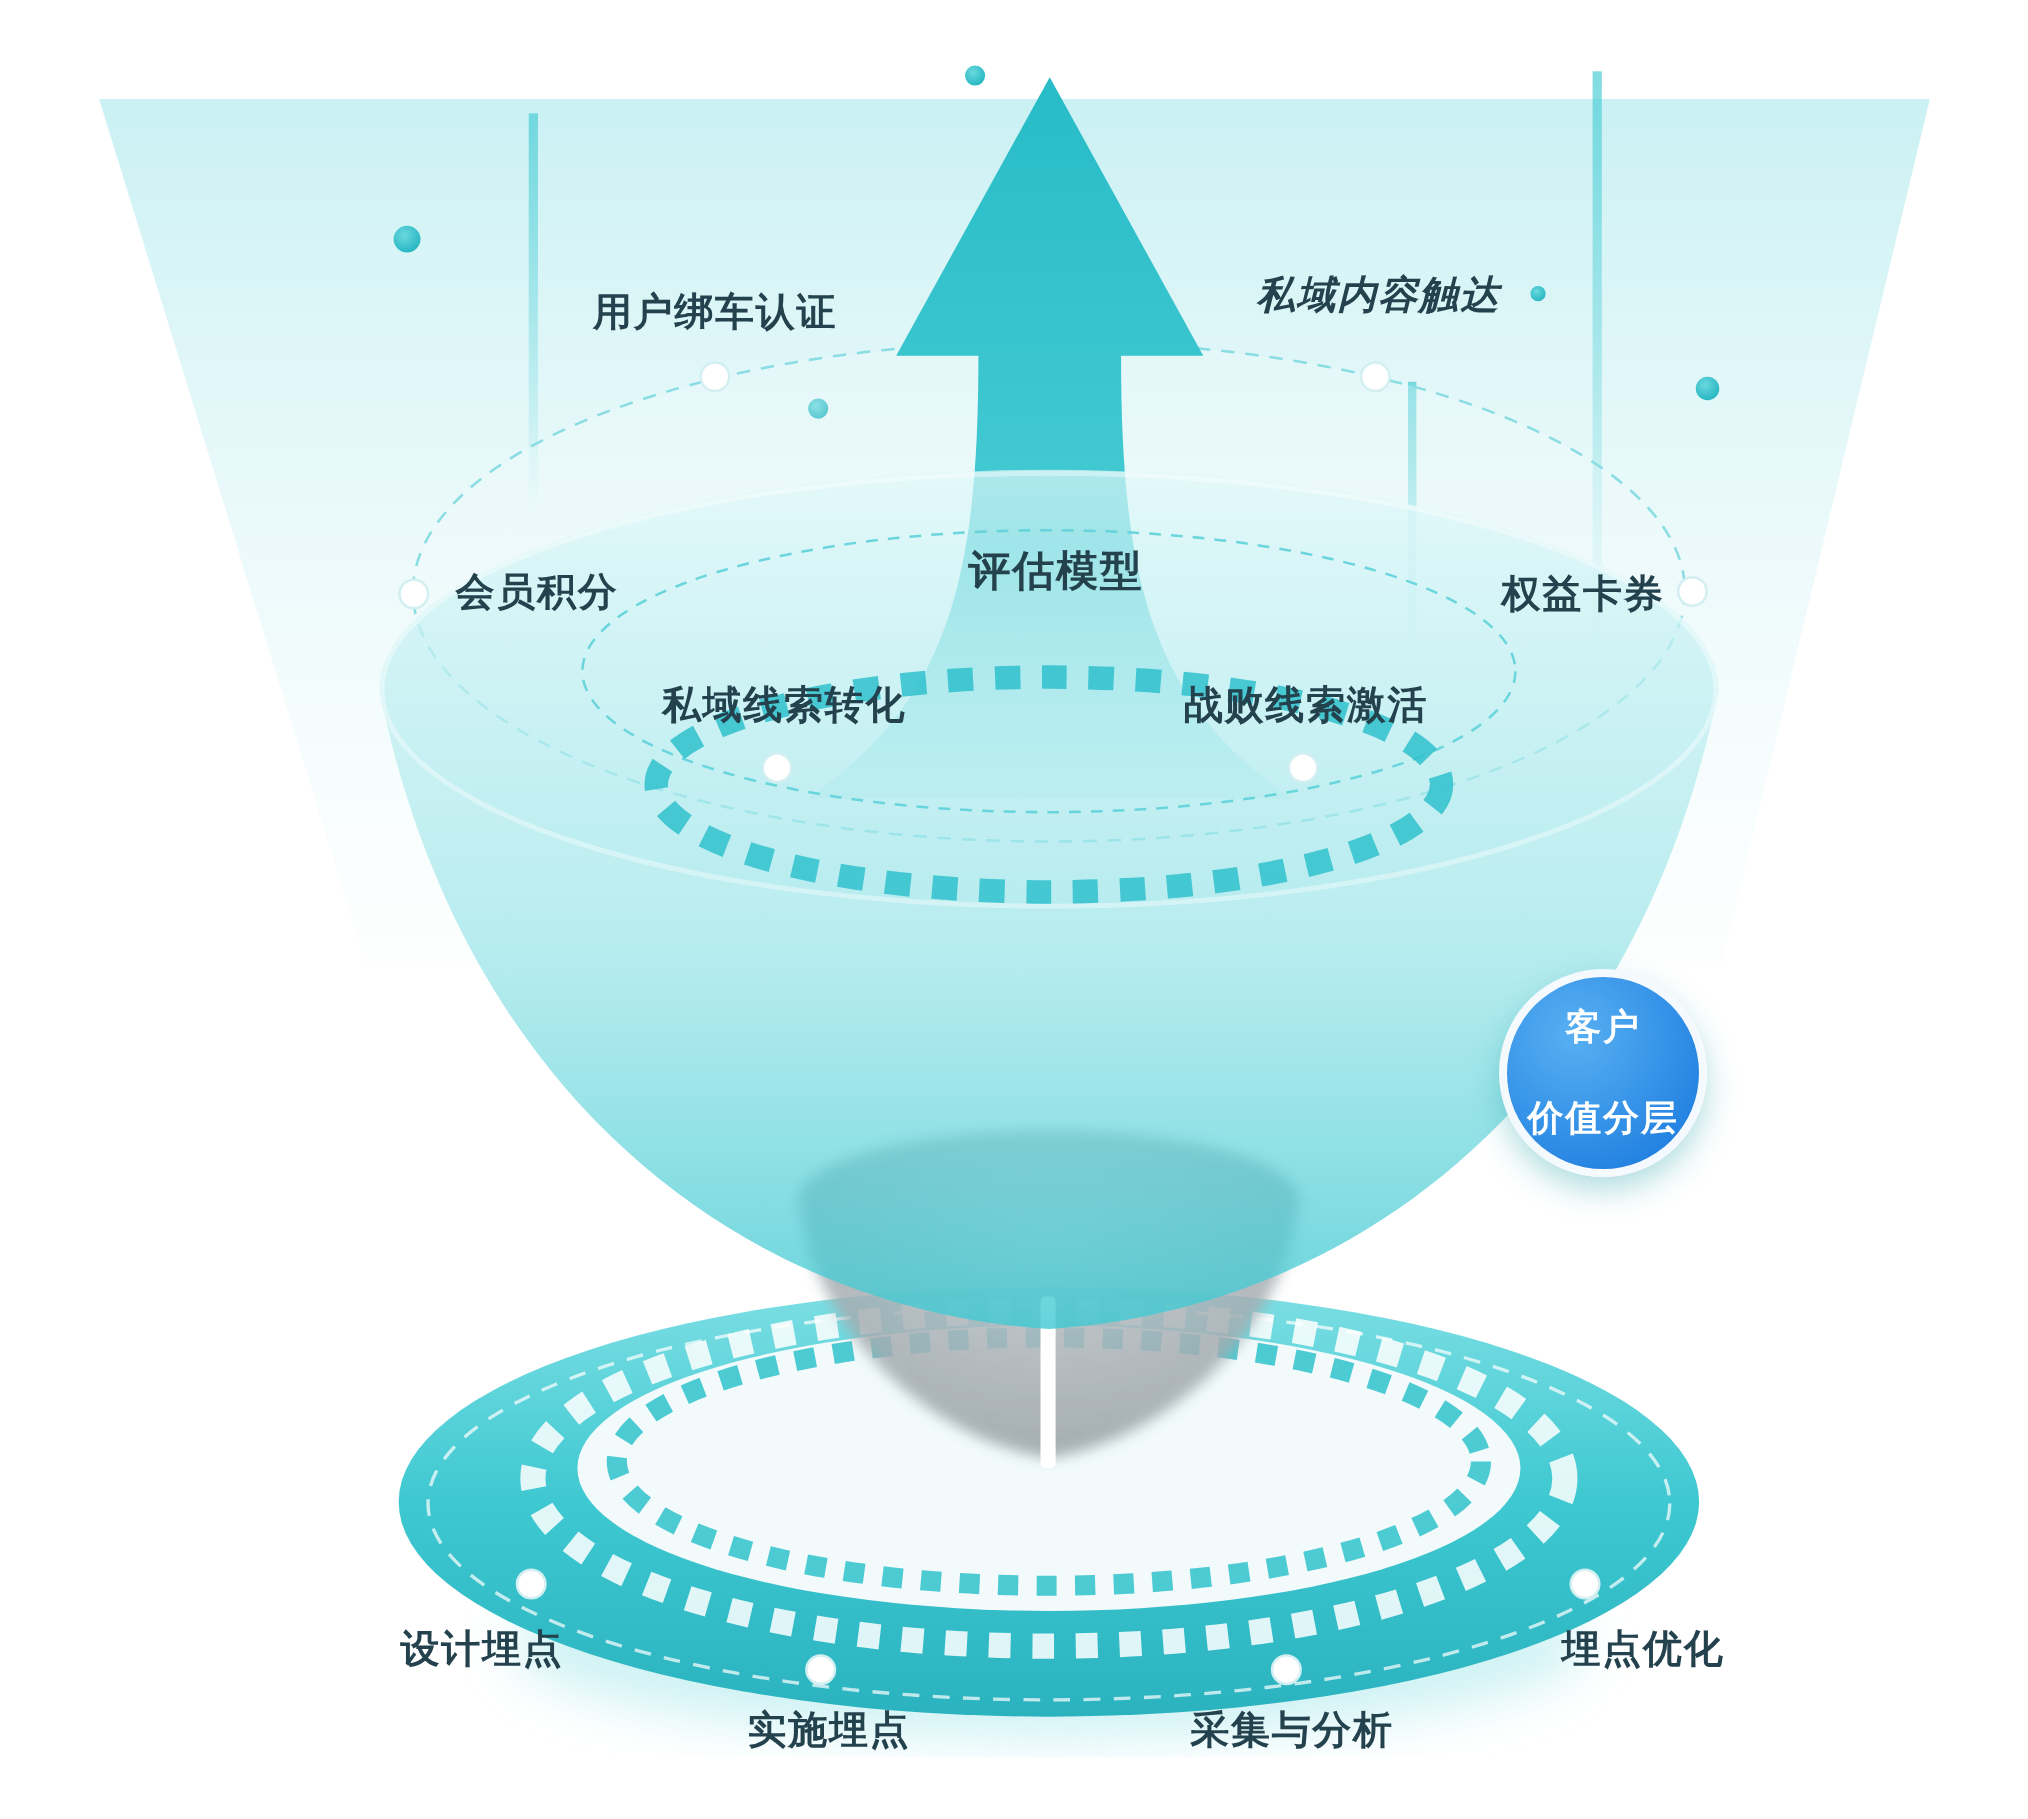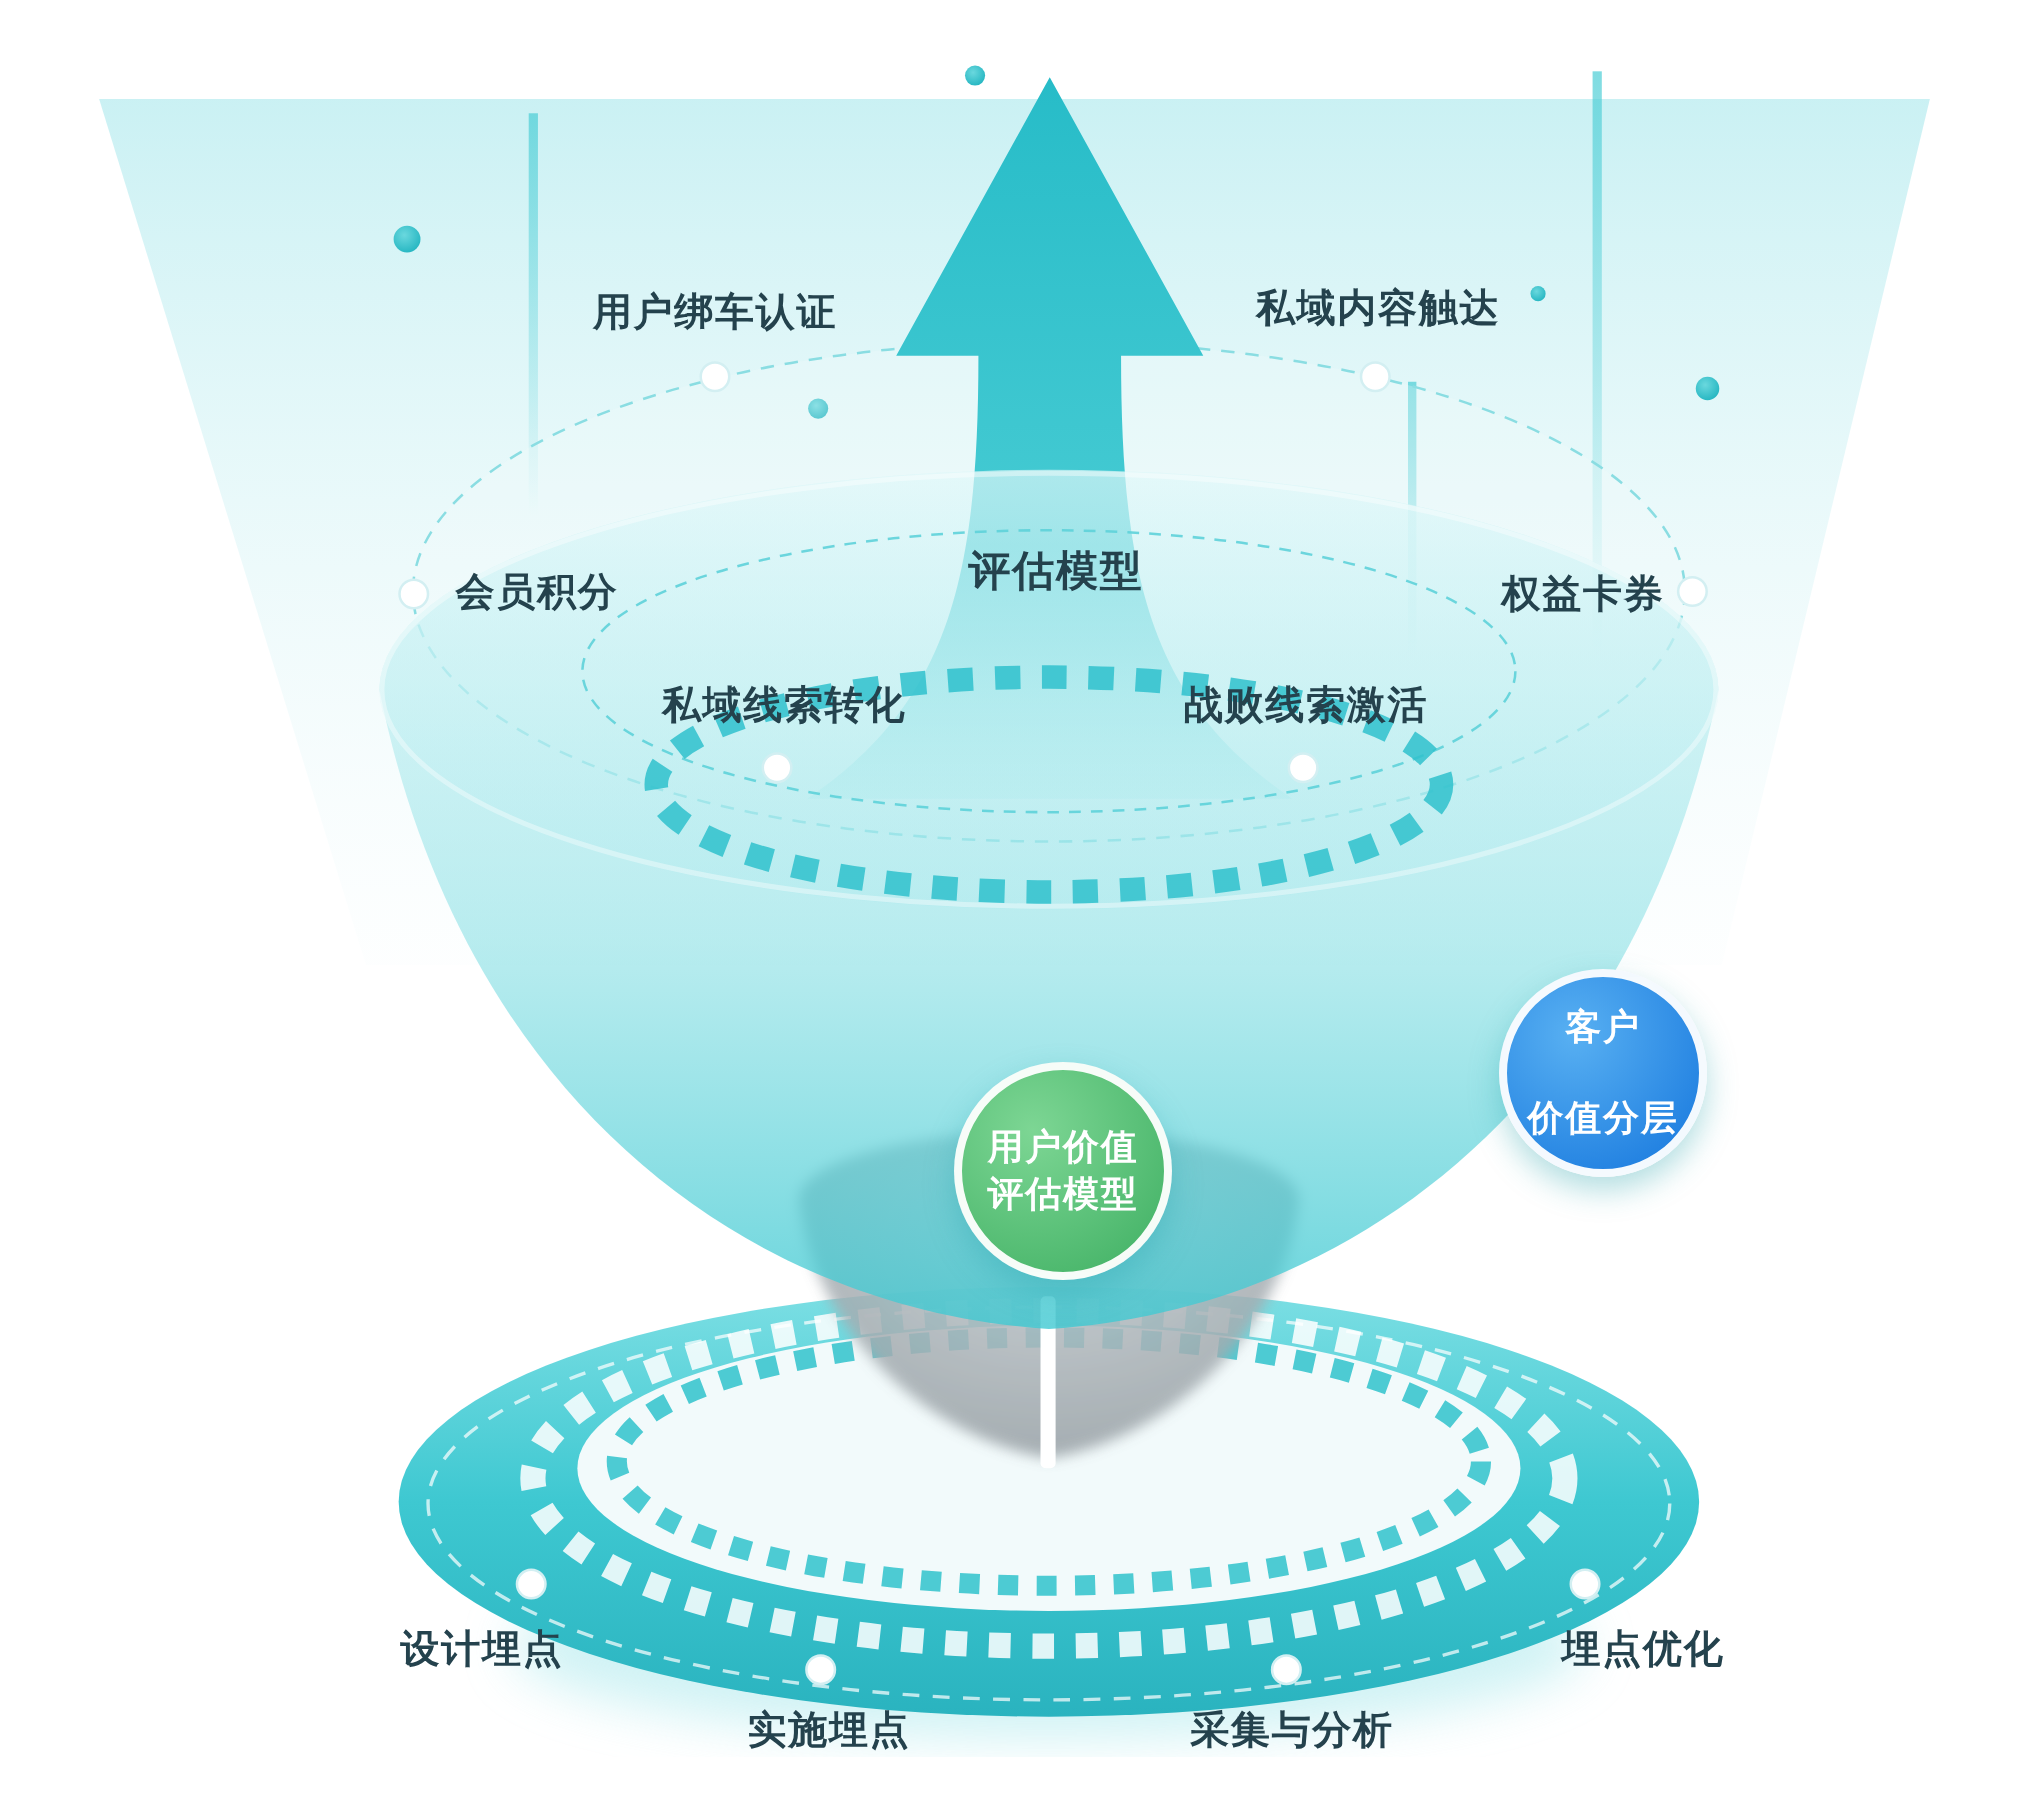--- a/index.html
+++ b/index.html
@@ -10,21 +10,21 @@
 
   .lbl {
     position:absolute; transform:translate(-50%,-50%);
     font-size:39px; font-weight:700; color:#24424d;
     white-space:nowrap; letter-spacing:1.7px;
   }
   .lbl-title { font-size:42px; }
 
   
   .lbl-car-auth        { left:715px;  top:312px; }
-  .lbl-private-content { left:1378px; top:308px; }
+  .lbl-private-content { left:1378px; top:295px;font-style:italic; }
   .lbl-member-points   { left:537px;  top:592px; }
   .lbl-benefit-coupons { left:1583px; top:594px; }
   .lbl-user-growth     { left:1056px; top:571px; }
   .lbl-lead-conv       { left:784px;  top:705px; }
   .lbl-lost-lead       { left:1306px; top:705px; }
   .lbl-design-track    { left:482px;  top:1649px; }
   .lbl-impl-track      { left:829px;  top:1730px; }
   .lbl-collect         { left:1292px; top:1730px; }
   .lbl-track-opt       { left:1643px; top:1649px; }
 
@@ -159,24 +159,20 @@
   <div class="lbl lbl-car-auth">用户绑车认证</div>
   <div class="lbl lbl-private-content">私域内容触达</div>
 
   <div class="lbl lbl-member-points">会员积分</div>
   <div class="lbl lbl-benefit-coupons">权益卡券</div>
   <div class="lbl lbl-lead-conv">私域线索转化</div>
   <div class="lbl lbl-lost-lead">战败线索激活</div>
 
   <div class="lbl lbl-title lbl-user-growth">评估模型</div>
 
-  <div class="node node-green">
-    <span>用户价值</span>
-    <span>评估模型</span>
-  </div>
   <div class="node node-blue">
     <span>客户</span>
     <span>价值分层</span>
   </div>
 
   <div class="lbl lbl-design-track">设计埋点</div>
   <div class="lbl lbl-impl-track">实施埋点</div>
   <div class="lbl lbl-collect">采集与分析</div>
   <div class="lbl lbl-track-opt">埋点优化</div>
 

